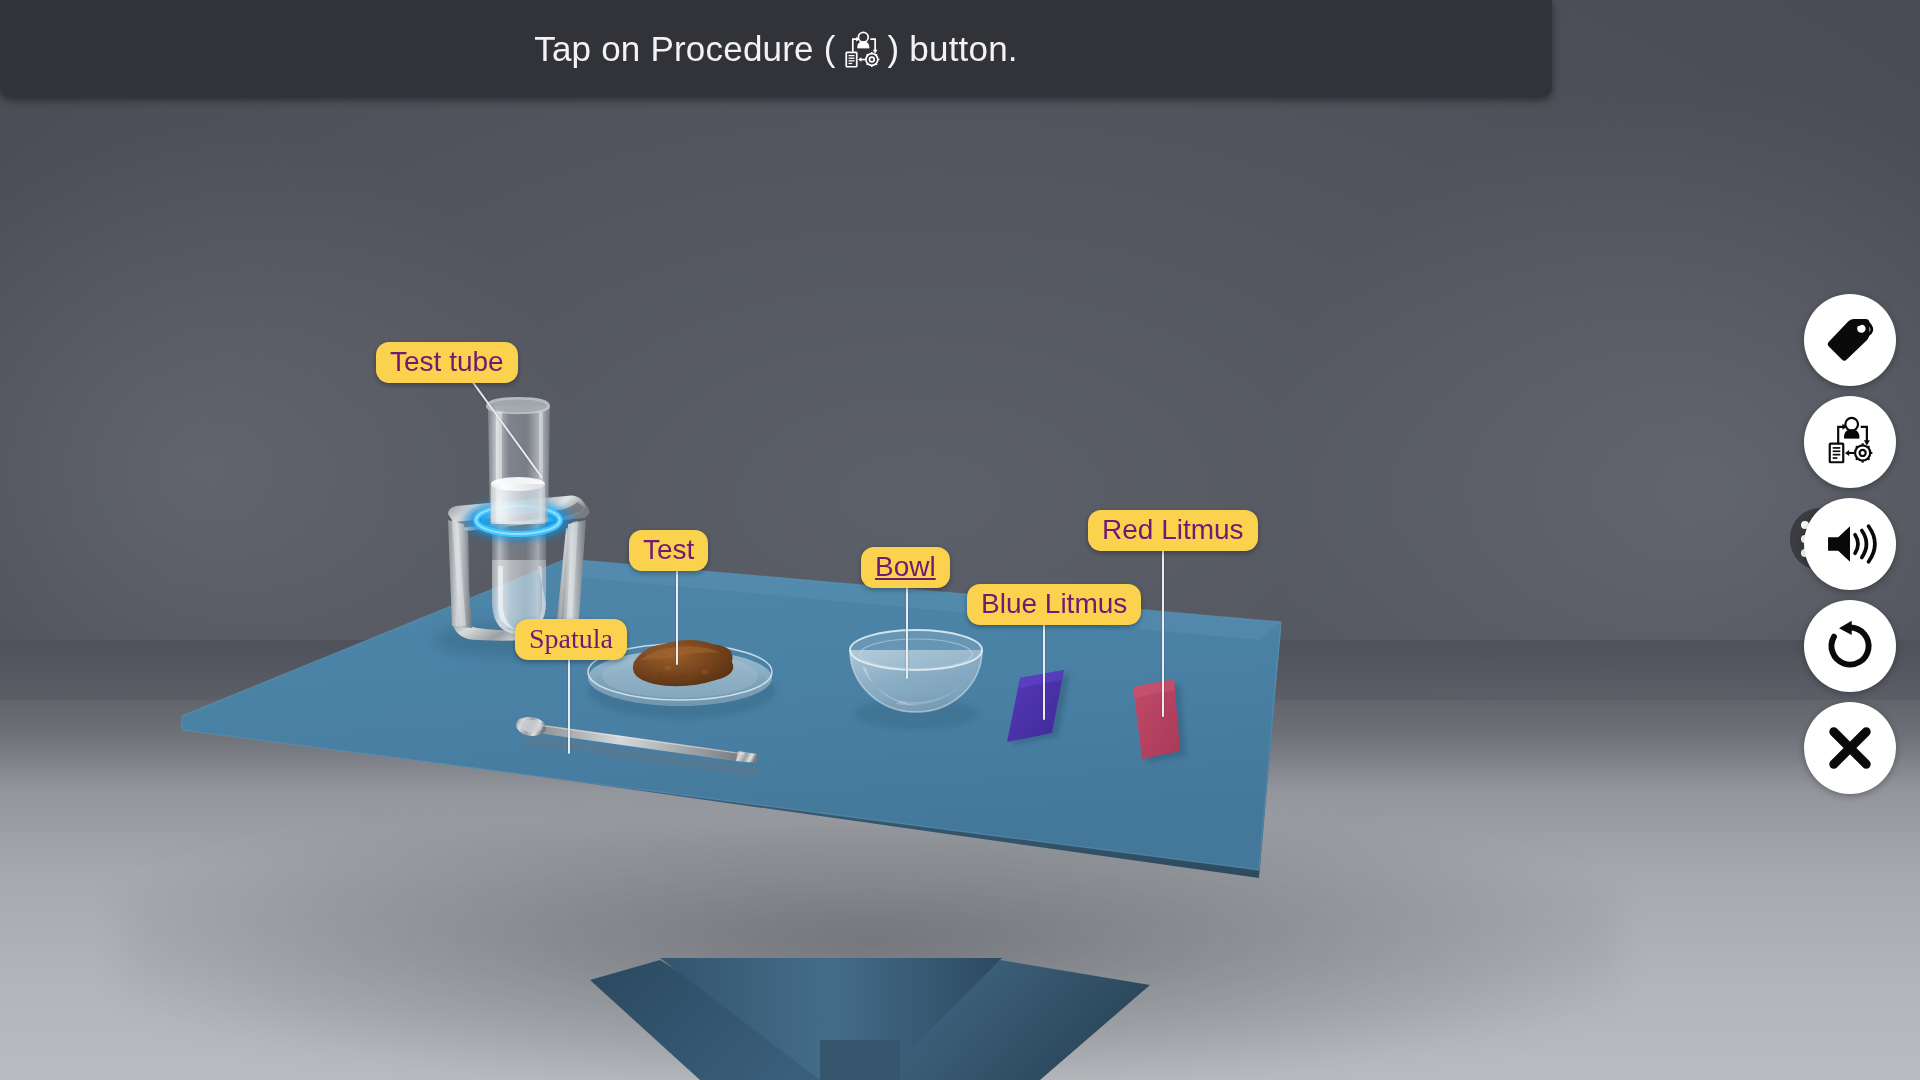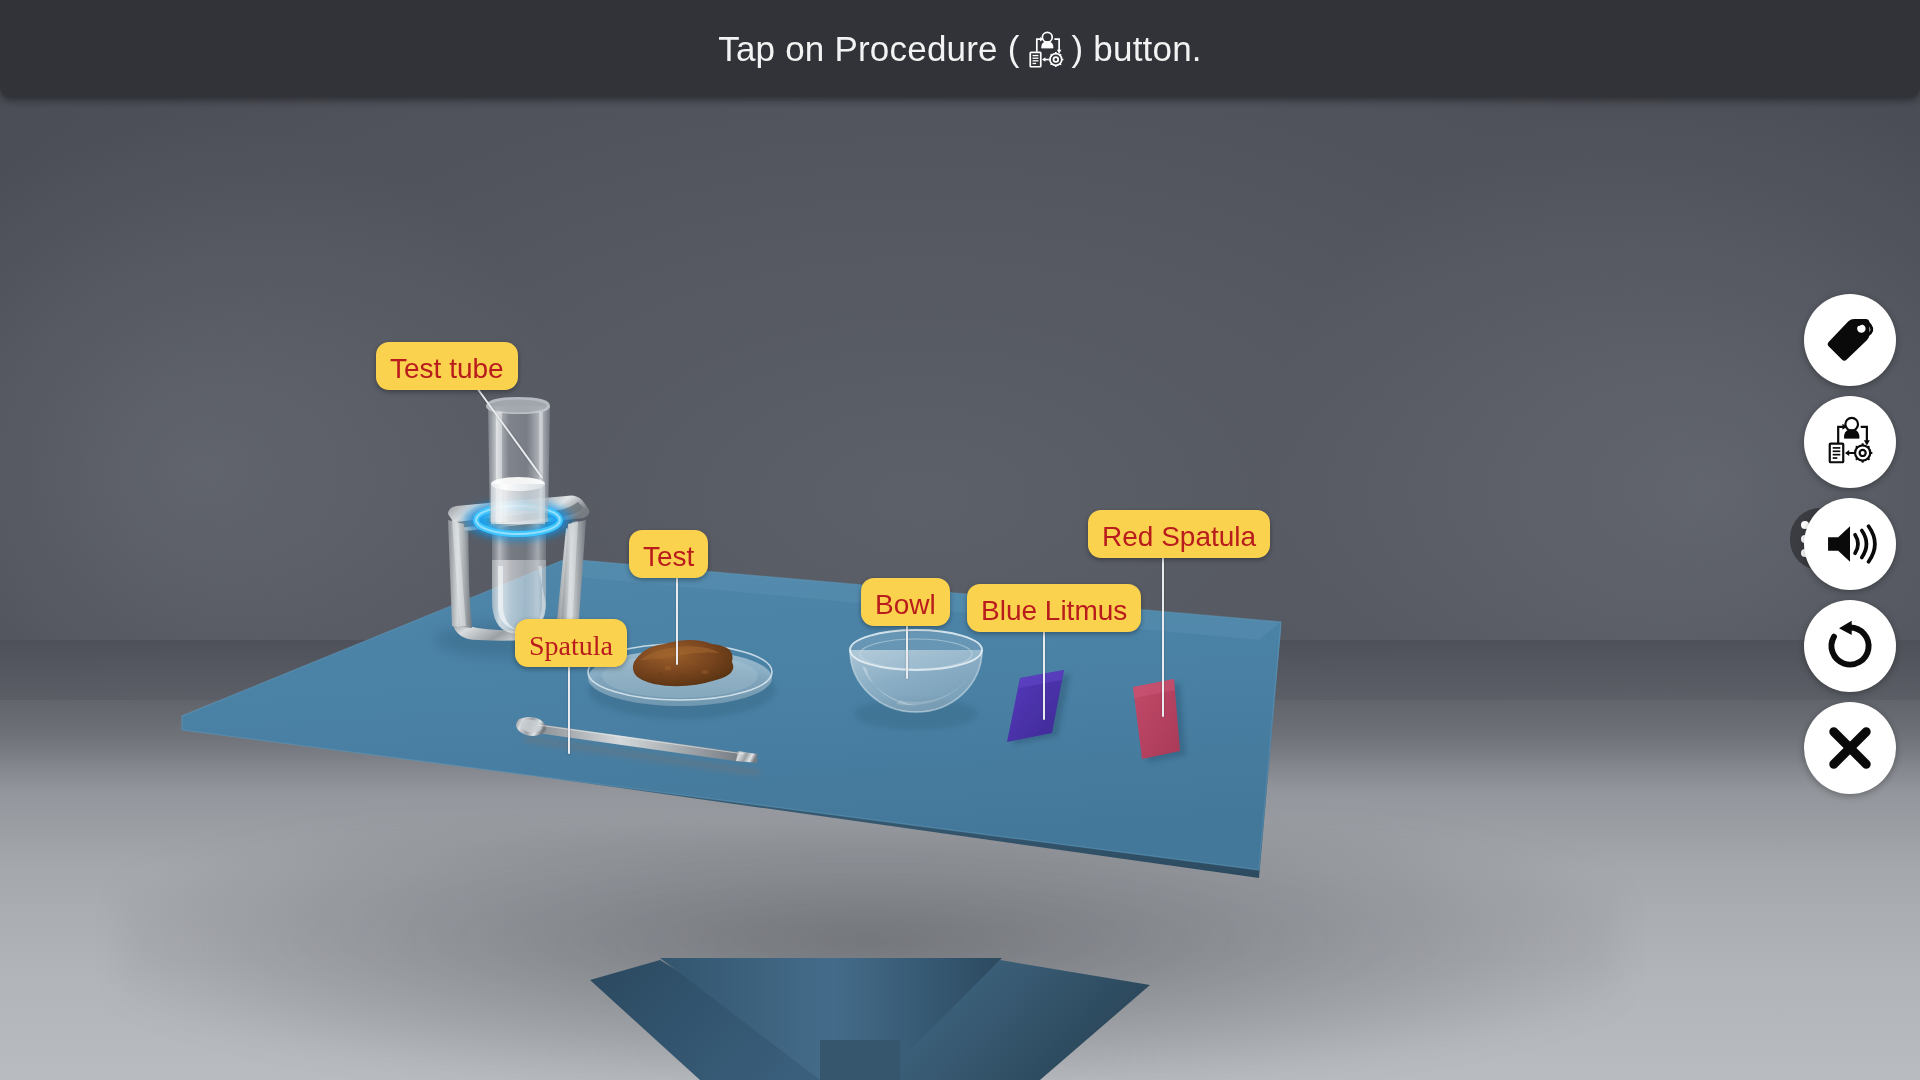--- a/index.html
+++ b/index.html
@@ -47,21 +47,21 @@
     position: absolute;
     left: 120px; top: 830px; width: 1500px; height: 250px;
     background: radial-gradient(ellipse at 50% 45%, rgba(55,58,64,0.50) 0%, rgba(80,84,90,0.20) 55%, rgba(0,0,0,0) 78%);
     filter: blur(14px);
   }
 
   
   #banner {
     position: absolute;
     left: 0; top: 0;
-    width: 1920px; height: 97px;
+    width: 1552px; height: 97px;
     background: #323338;
     border-radius: 0 0 10px 10px;
     display: flex; align-items: center; justify-content: center;
     box-shadow: 0 3px 9px rgba(0,0,0,0.45);
     z-index: 60;
   }
   #banner-inner {
     display: flex; align-items: center; justify-content: center;
     gap: 0px;
     color: #f2f2f2;
@@ -80,23 +80,23 @@
 
   .table-top {
     position: absolute;
     left: 0; top: 0; width: 1920px; height: 1080px;
   }
 
   
   .pill {
     position: absolute;
     background: #fbd24e;
-    color: #b91c1c;
+    color: #701a75;
     border-radius: 13px;
-    padding: 12px 14px 7px 14px;
+    padding: 5px 14px 7px 14px;
     font-size: 28px;
     line-height: 1.05;
     white-space: nowrap;
     box-shadow: 0 2px 5px rgba(0,0,0,0.32);
     z-index: 40;
     font-weight: 400;
   }
   .leader {
     position: absolute;
     background: #e9ebee;
@@ -350,23 +350,23 @@
   <div class="leader" style="left:470px; top:380px; width:2px; height:122px; transform:rotate(-36deg); transform-origin:top left;"></div>
   <div class="leader" style="left:568px; top:656px; width:2px; height:98px;"></div>
   <div class="leader" style="left:676px; top:567px; width:2px; height:98px;"></div>
   <div class="leader" style="left:906px; top:583px; width:2px; height:96px;"></div>
   <div class="leader" style="left:1043px; top:622px; width:2px; height:98px;"></div>
   <div class="leader" style="left:1162px; top:549px; width:2px; height:168px;"></div>
 
   <div class="pill" style="left:376px; top:342px;">Test tube</div>
   <div class="pill" style="left:515px; top:619px;font-family:Liberation Serif, serif;">Spatula</div>
   <div class="pill" style="left:629px; top:530px;">Test</div>
-  <div class="pill" style="left:861px; top:578px;">Bowl</div>
+  <div class="pill" style="left:861px; top:547px;text-decoration:underline;">Bowl</div>
   <div class="pill" style="left:967px; top:584px;text-align:center;">Blue Litmus</div>
-  <div class="pill" style="left:1088px; top:510px;">Red Spatula</div>
+  <div class="pill" style="left:1088px; top:510px;">Red Litmus</div>
 
   <div id="banner">
     <div id="banner-inner">
       <span class="banner-txt">Tap on Procedure (</span>
       <span class="banner-icon-wrap">
         <svg width="42" height="42" viewBox="0 0 64 64" fill="none" stroke="#ffffff" stroke-width="2.6">
 
           <circle cx="34" cy="11" r="7.5"></circle>
           <path d="M25 24 q1.5 -7 9 -7 q7.5 0 9 7 l0 3 l-18 0 Z" fill="#ffffff" stroke="none"></path>
           <path d="M25 27 l18 0" stroke-width="2"></path>

